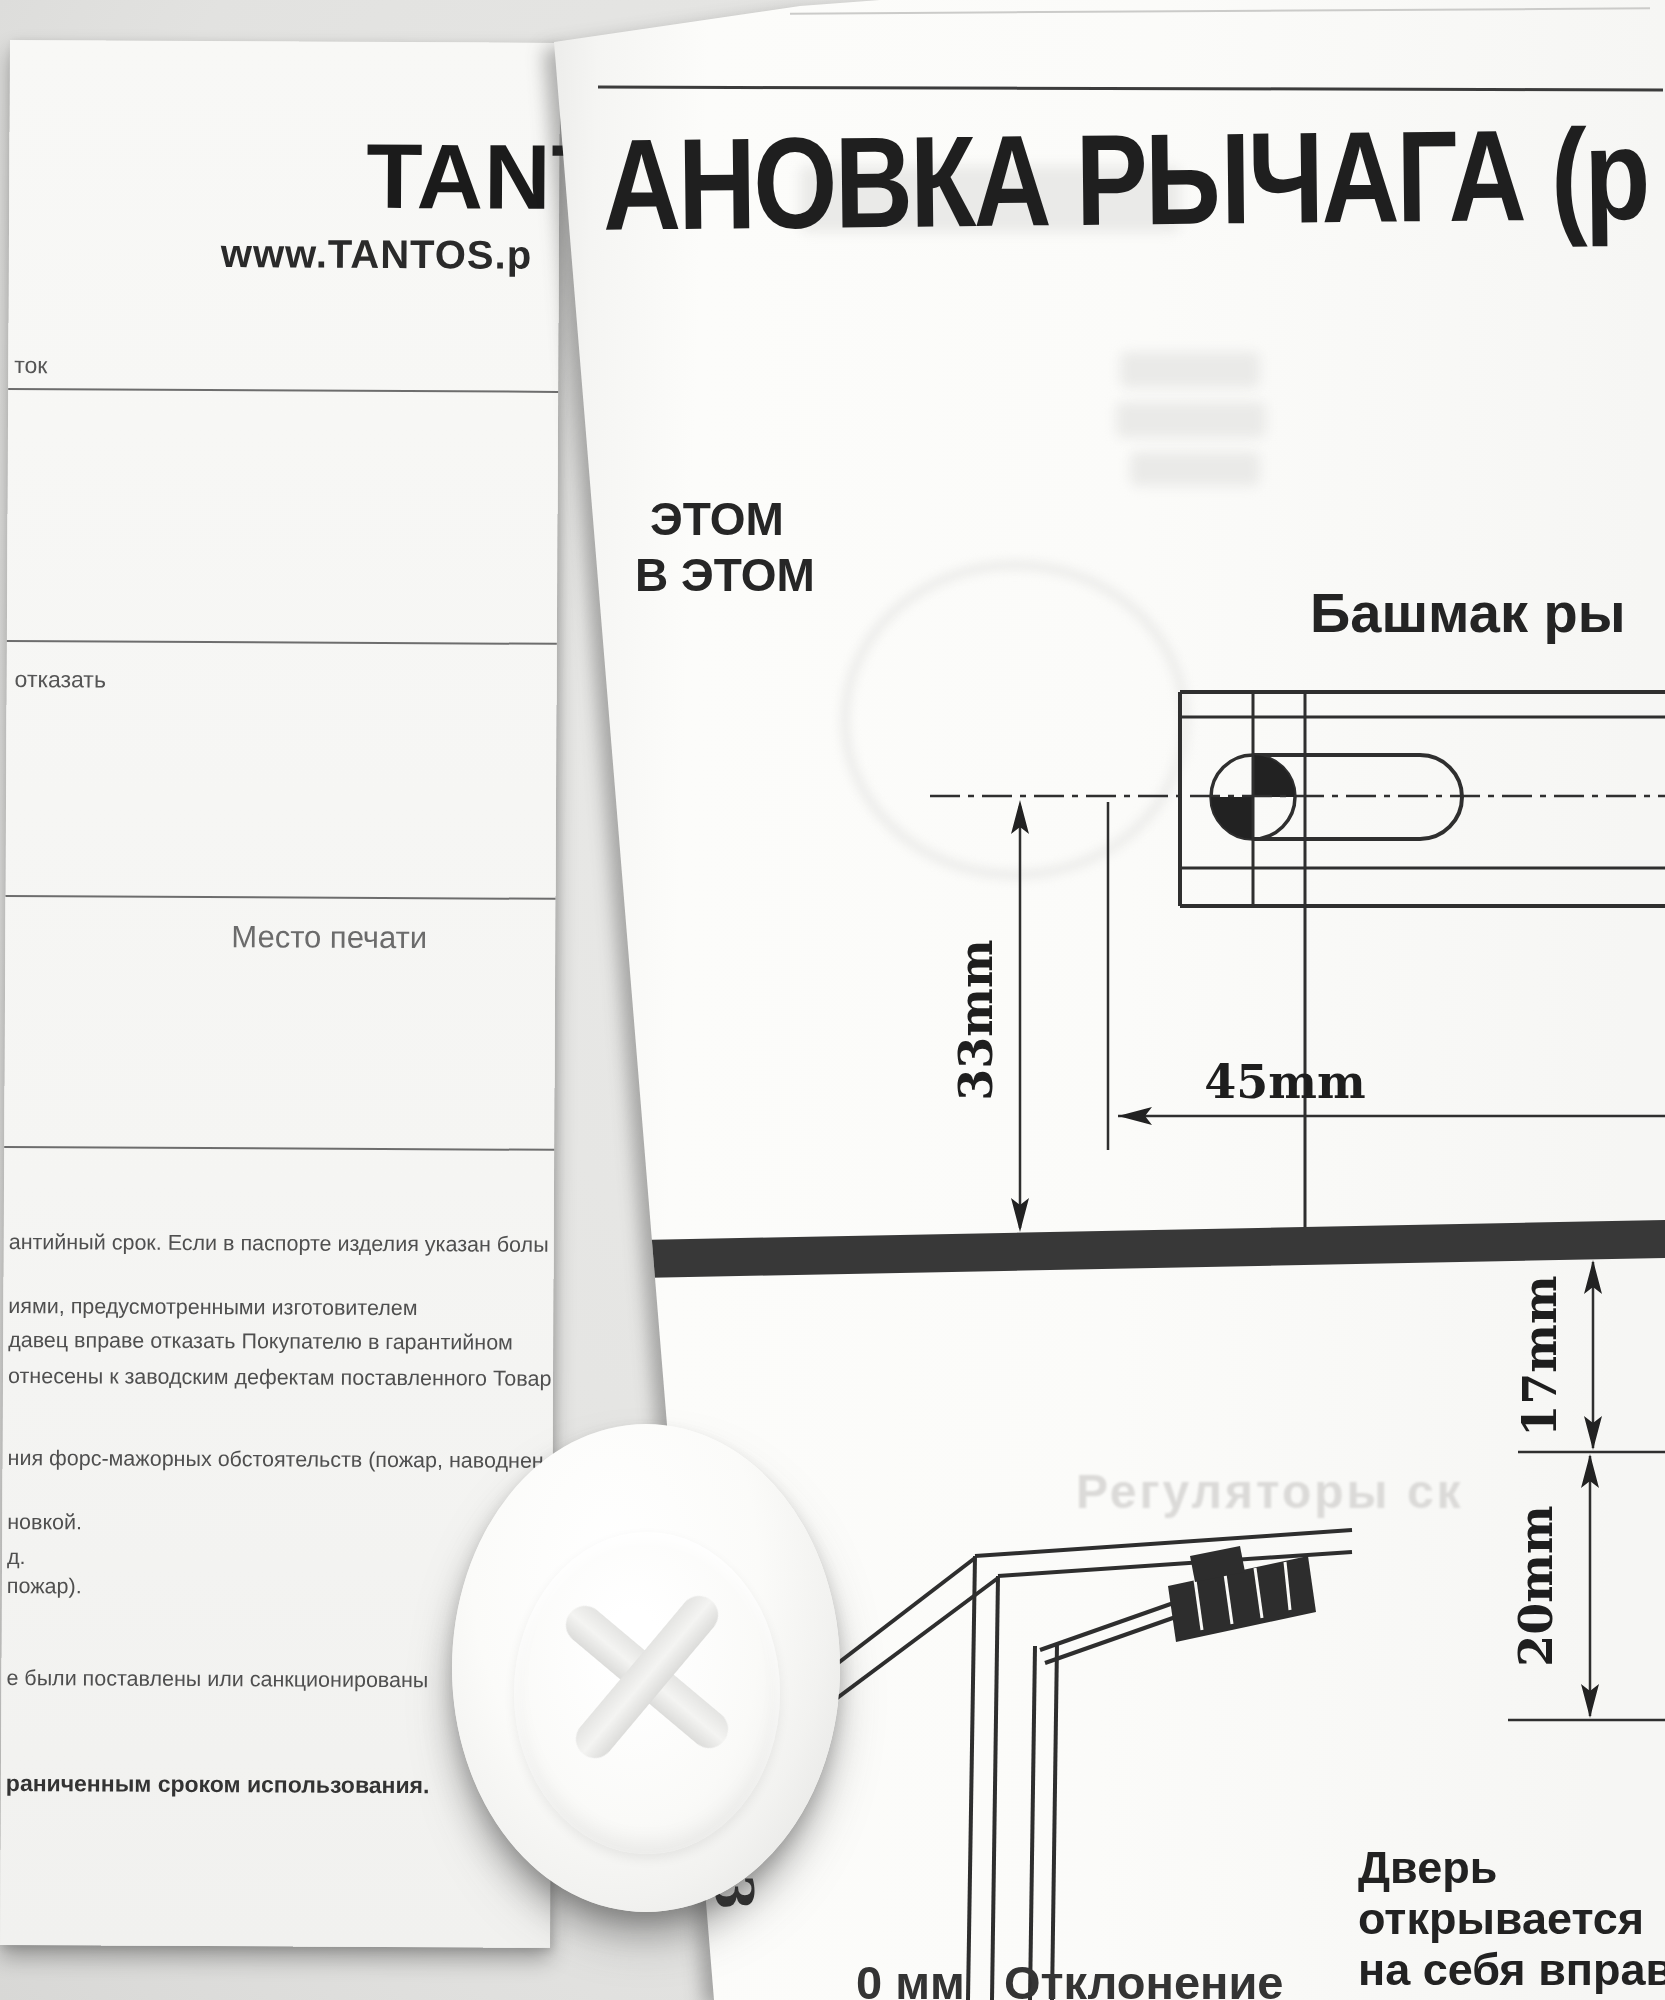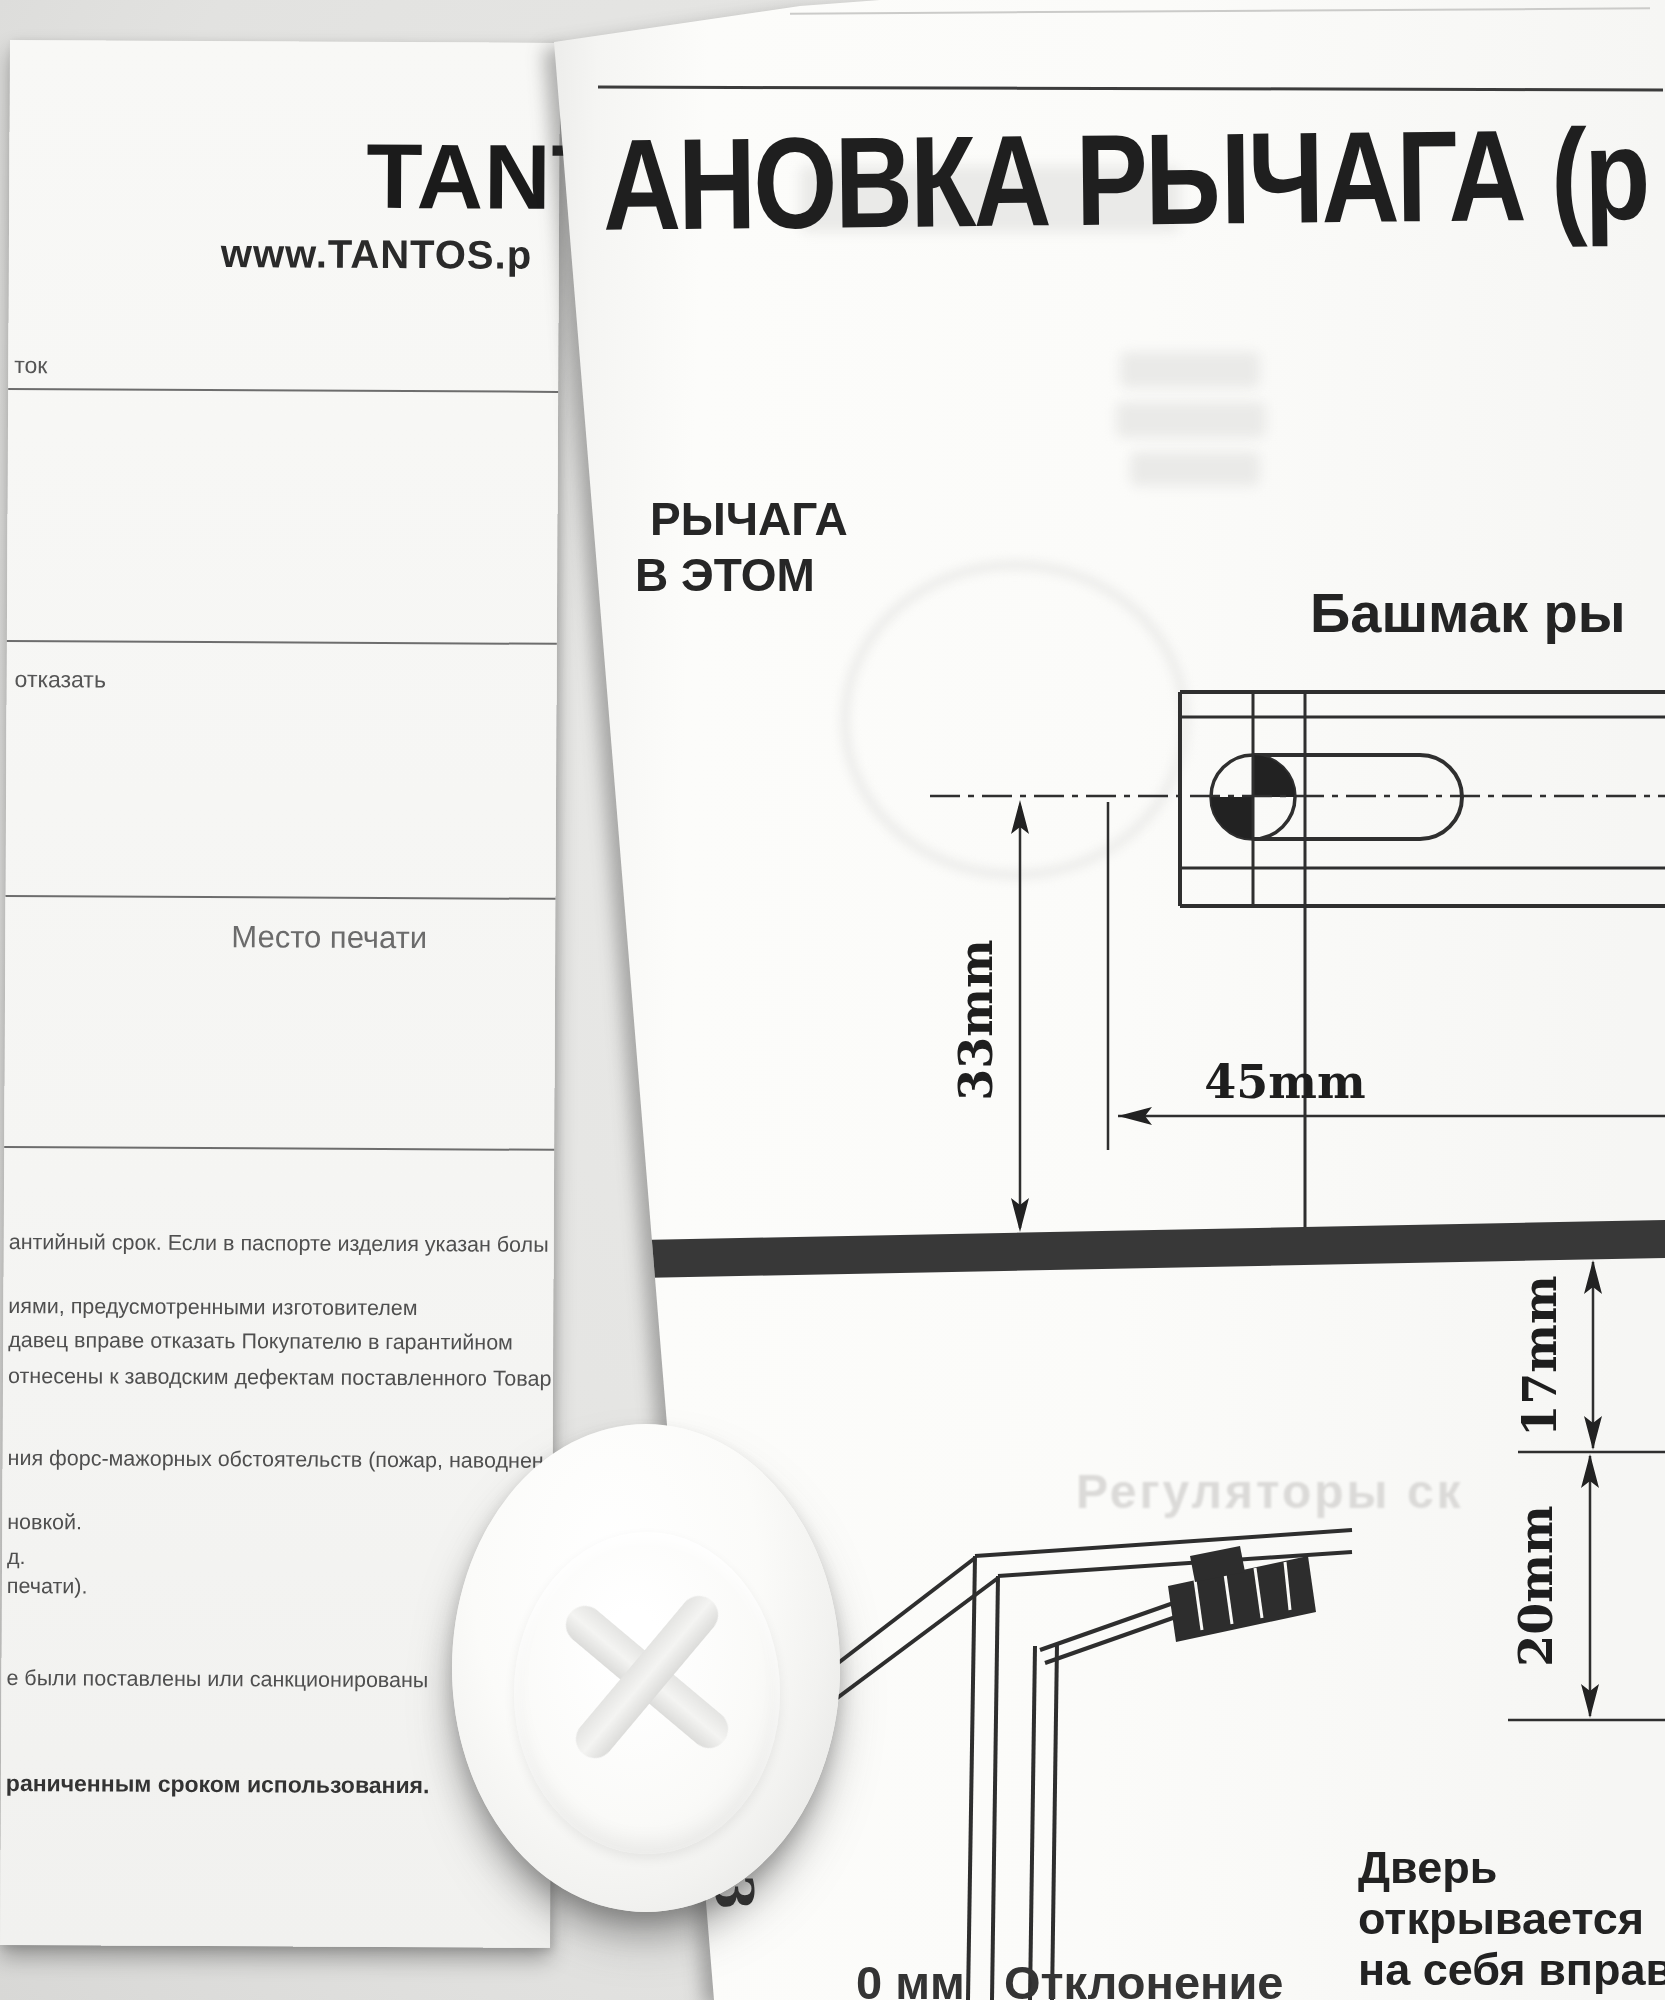--- a/index.html
+++ b/index.html
@@ -69,39 +69,39 @@
   <div class="stamp">Место печати</div>
   <div class="hline" style="top:1106px"></div>
 
   <div class="term" style="top:1190px">антийный срок. Если в паспорте изделия указан болы</div>
   <div class="term" style="top:1254px">иями, предусмотренными изготовителем</div>
   <div class="term" style="top:1288px">давец вправе отказать Покупателю в гарантийном</div>
   <div class="term" style="top:1324px">отнесены к заводским дефектам поставленного Товар</div>
   <div class="term" style="top:1406px">ния форс-мажорных обстоятельств (пожар, наводнен</div>
   <div class="term" style="top:1470px">новкой.</div>
   <div class="term" style="top:1505px">д.</div>
-  <div class="term" style="top:1534px">печати).</div>
+  <div class="term" style="top:1534px">пожар).</div>
   <div class="term" style="top:1626px">е были поставлены или санкционированы</div>
   <div class="term bold" style="top:1730px">раниченным сроком использования.</div>
 </div>
 
 <div class="right-wrap">
  <div class="right-sheet">
 
   <div class="page-edge-line"></div>
   <div class="toprule"></div>
 
   <div class="ghostblob" style="left:260px;top:166px;width:380px;height:66px"></div>
   <div class="ghostblob" style="left:580px;top:352px;width:140px;height:36px"></div>
   <div class="ghostblob" style="left:576px;top:402px;width:150px;height:36px"></div>
   <div class="ghostblob" style="left:590px;top:452px;width:130px;height:34px"></div>
   <div class="ghostring"></div>
 
   <div class="rtitle">АНОВКА РЫЧАГА (р</div>
-  <div class="subhead" style="left:110px;top:492px">РЫЧАГА</div>
+  <div class="subhead" style="left:110px;top:492px">ЭТОМ</div>
   <div class="subhead" style="left:95px;top:548px">В ЭТОМ</div>
   <div class="shoe">Башмак ры</div>
 
   <svg class="drawing" width="1125" height="2000" viewBox="0 0 1125 2000">
 
     <g stroke="#2f2f2f" stroke-width="4" fill="none">
       <line x1="640" y1="692" x2="1125" y2="692"></line>
       <line x1="640" y1="906" x2="1125" y2="906"></line>
       <line x1="640" y1="692" x2="640" y2="906"></line>
       <line x1="640" y1="717" x2="1125" y2="717" stroke-width="3"></line>

